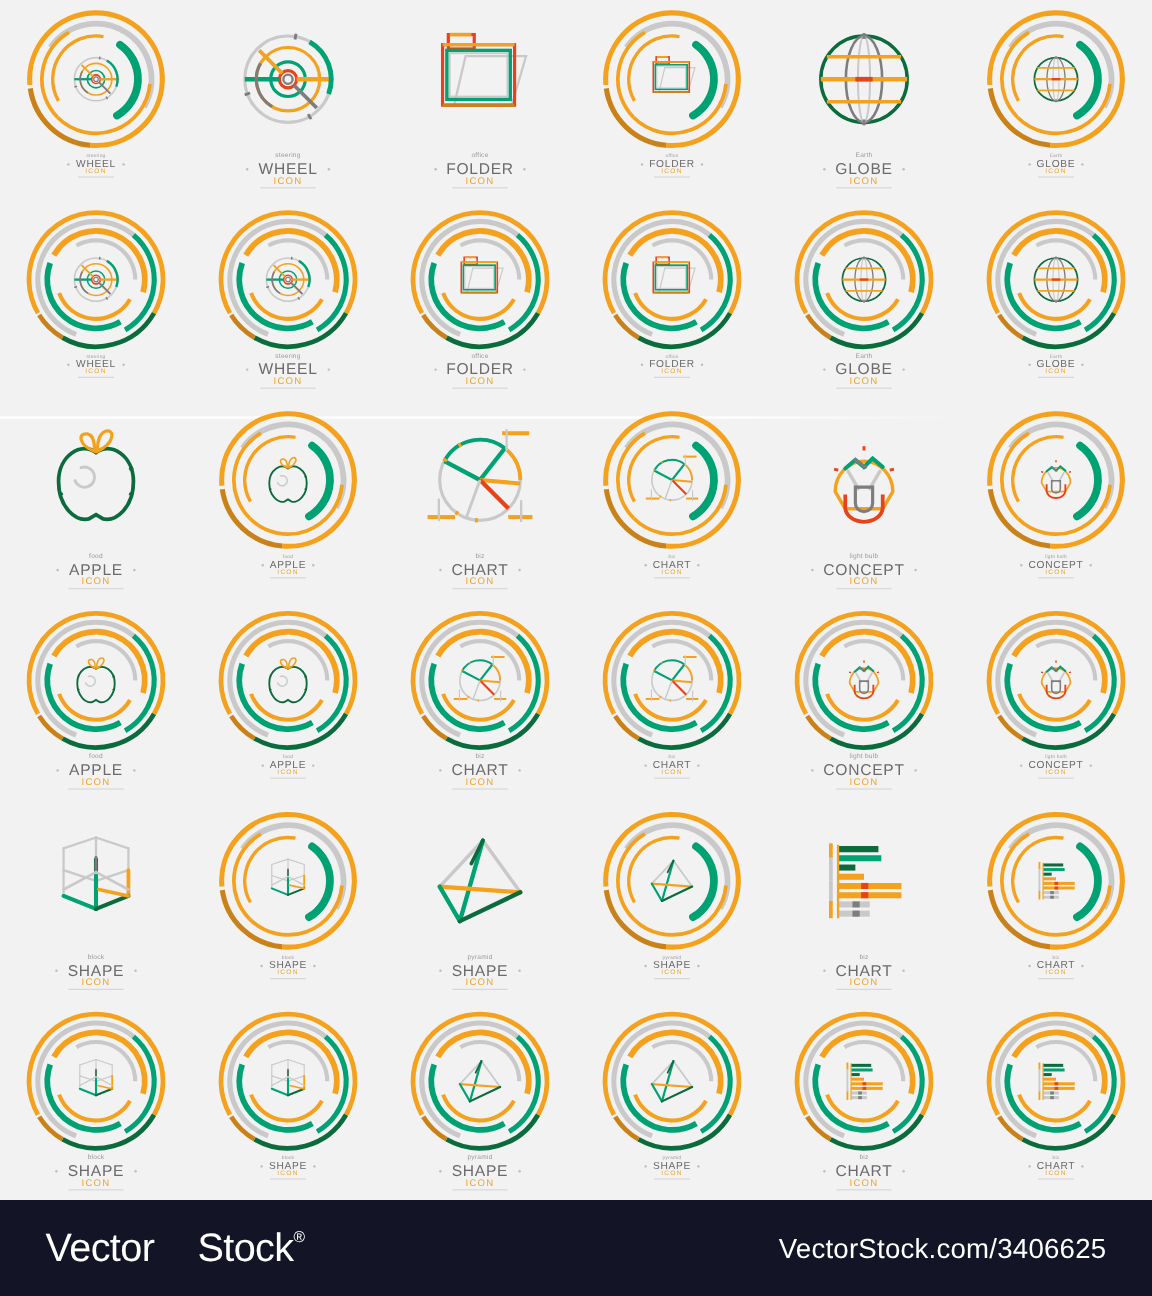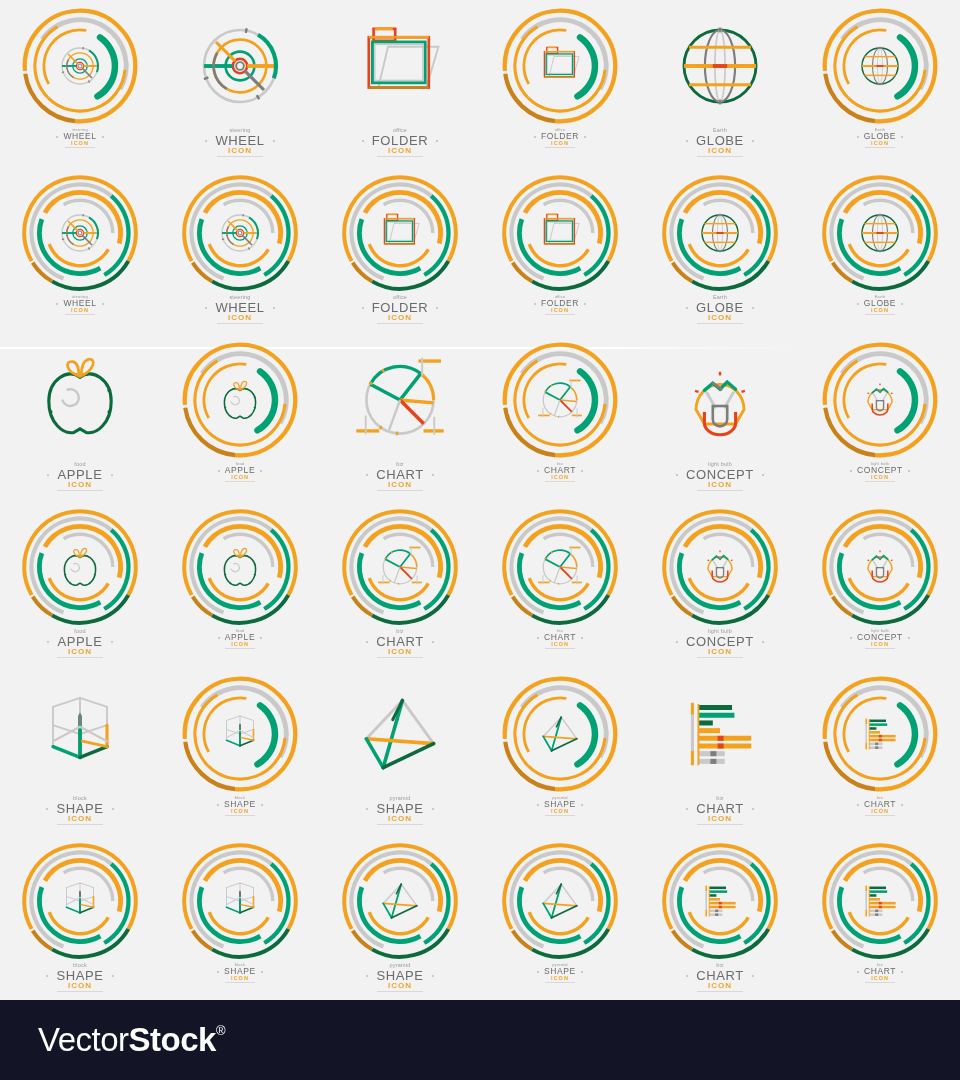--- a/index.html
+++ b/index.html
@@ -46,21 +46,20 @@
   .cap .mid{
     display:block;
     color:#6b6b6b;
     letter-spacing:.6px;
     white-space:nowrap;
   }
   .cap .bot{
     display:block;
     color:#f0a52b;
     letter-spacing:1px;
-    font-weight:bold;
   }
   .cap .rule{
     display:block;
     margin:1px auto 0;
     height:1px;
     background:rgba(170,170,170,.35);
   }
   .cap .dot{
     position:absolute;
     width:2px;height:2px;border-radius:50%;
@@ -87,21 +86,21 @@
     position:absolute;left:0;top:1000px;width:960px;height:80px;
     background:#131426;
     display:flex;align-items:center;justify-content:space-between;
     padding:17px 38px;box-sizing:border-box;
   }
   .brand{
     color:#ffffff;font-size:33px;letter-spacing:-0.5px;
     display:flex;align-items:flex-start;
   }
   .brand .v{font-weight:400;}
-  .brand .s{font-weight:700;}
+  .brand .s{font-weight:400;margin-left:36px;}
   .brand .reg{font-size:13px;line-height:1;margin-top:3px;}
   .url{color:#ffffff;font-size:23px;letter-spacing:.2px;}
   svg{display:block;overflow:visible;}
 </style>
 </head>
 <body>
 
 <div id="stage">
 
   <div class="divider"></div>
@@ -1351,15 +1350,16 @@
         </div>
       </div>
     </div>
 
   <div class="footer">
     <div class="brand">
       <span class="v">Vector</span>
         <span class="s">Stock</span>
         <span class="reg">®</span>
     </div>
+    <div class="url">VectorStock.com/3406625</div>
   </div>
 
 </div>
 
 </body></html>

